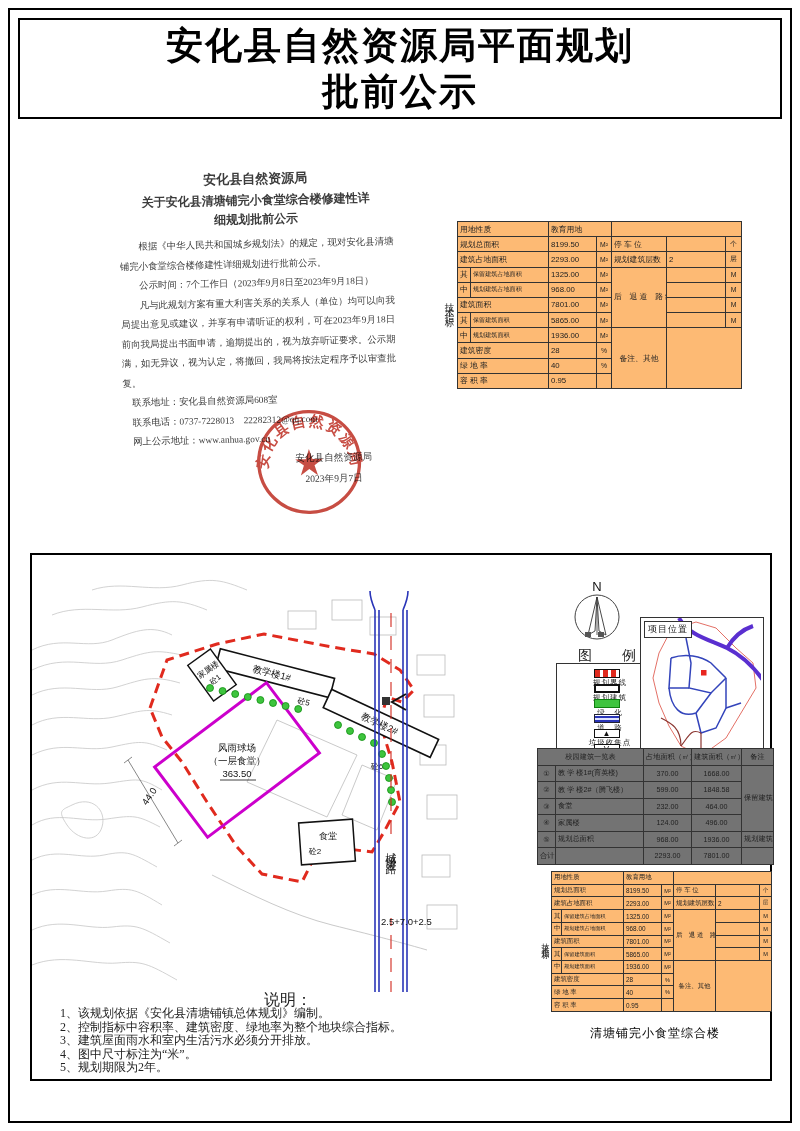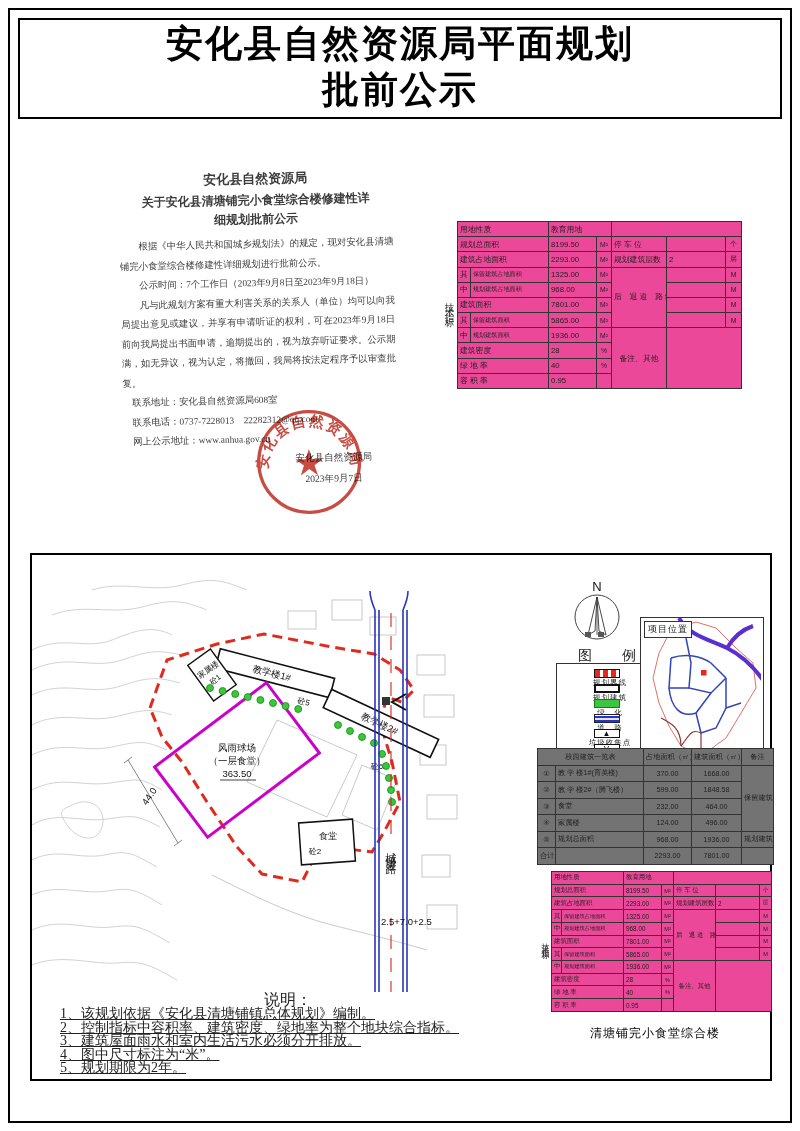--- a/index.html
+++ b/index.html
@@ -2,39 +2,39 @@
 <html><head>
 <meta charset="utf-8">
 <style>
   html,body{margin:0;padding:0;background:#888;}
   .page{position:relative;width:800px;height:1131px;background:#fff;margin:0 auto;overflow:hidden;
         font-family:"Liberation Sans",sans-serif;color:#111;}
   .page-border{position:absolute;inset:8px;border:2.5px solid #000;pointer-events:none;}
 
   
   .title-box{position:absolute;left:18px;top:18px;width:760px;height:97px;border:2px solid #000;
-             display:flex;flex-direction:column;align-items:center;justify-content:center;font-family:Liberation Mono, monospace;}
+             display:flex;flex-direction:column;align-items:center;justify-content:center;}
   .title-line{font-size:37px;font-weight:bold;letter-spacing:2px;line-height:46px;color:#000;}
 
   
   .letter{position:absolute;left:122px;top:156px;width:274px;height:408px;
           transform:rotate(-1.2deg);color:#3c3c3c;font-family:"Liberation Serif",serif;}
   .letter-org{text-align:center;font-weight:bold;font-size:13px;margin-top:14px;}
   .letter-subject{text-align:center;font-weight:bold;font-size:12px;line-height:19px;margin-top:3px;}
   .letter-body{font-size:9.4px;line-height:19.5px;margin-top:6px;text-align:justify;}
   .letter-body p{margin:0;text-indent:2em;}
   .letter-body p.contact{text-indent:1em;}
   .letter-sig{position:absolute;top:292px;right:26px;text-align:center;font-size:9.6px;line-height:21px;}
   .stamp{position:absolute;left:128px;top:250px;width:114px;height:114px;opacity:.9;mix-blend-mode:multiply;}
 
   
   .tech-wrap{position:absolute;display:flex;align-items:stretch;}
   .tech-side{display:flex;align-items:center;justify-content:center;
              writing-mode:vertical-lr;text-orientation:upright;letter-spacing:5px;color:#222;}
-  table.tech{border-collapse:collapse;table-layout:fixed;background:#ec4899;}
+  table.tech{border-collapse:collapse;table-layout:fixed;background:#fdba74;}
   table.tech td{border:1px solid #333;padding:0 2px;overflow:hidden;white-space:nowrap;color:#222;}
   .tech-a{left:441px;top:221px;width:300px;height:168px;}
   .tech-a .tech-side{width:16px;font-size:9.5px;}
   .tech-a table.tech{width:284px;height:168px;}
   .tech-a td{font-size:7.8px;height:14px;}
   .tech-b{left:505px;top:316px;width:234px;height:141px;}
   .tech-b .tech-side{width:14px;font-size:8px;letter-spacing:3px;}
   .tech-b table.tech{width:220px;height:141px;}
   .tech-b td{font-size:6.4px;height:11.6px;padding:0 1px;}
   td.sm{font-size:6.1px;}
@@ -72,21 +72,21 @@
 
   
   .campus{position:absolute;left:505px;top:193px;width:236px;}
   table.campus-t{border-collapse:collapse;table-layout:fixed;width:236px;background:#737373;}
   table.campus-t td{border:1px solid #333;font-size:7.2px;height:15.5px;padding:0 2px;
                     overflow:hidden;white-space:nowrap;color:#222;}
 
   
   .notes{position:absolute;left:6px;top:438px;width:500px;font-family:"Liberation Serif",serif;color:#222;}
   .notes-title{font-size:16px;line-height:14px;text-align:center;}
-  .note-item{font-size:14px;line-height:13.5px;padding-left:22px;text-decoration:underline;}
+  .note-item{font-size:12px;line-height:13.5px;padding-left:22px;}
   .project-name{position:absolute;left:558px;top:470px;width:180px;font-size:12px;
                 font-family:Liberation Serif, serif;color:#000000;letter-spacing:1px;}
 
   
   .footer-notice{position:absolute;left:18px;top:1084px;width:762px;text-align:center;
                  font-size:16px;font-weight:bold;color:#111;letter-spacing:1px;}
 </style>
 </head>
 <body>
 

